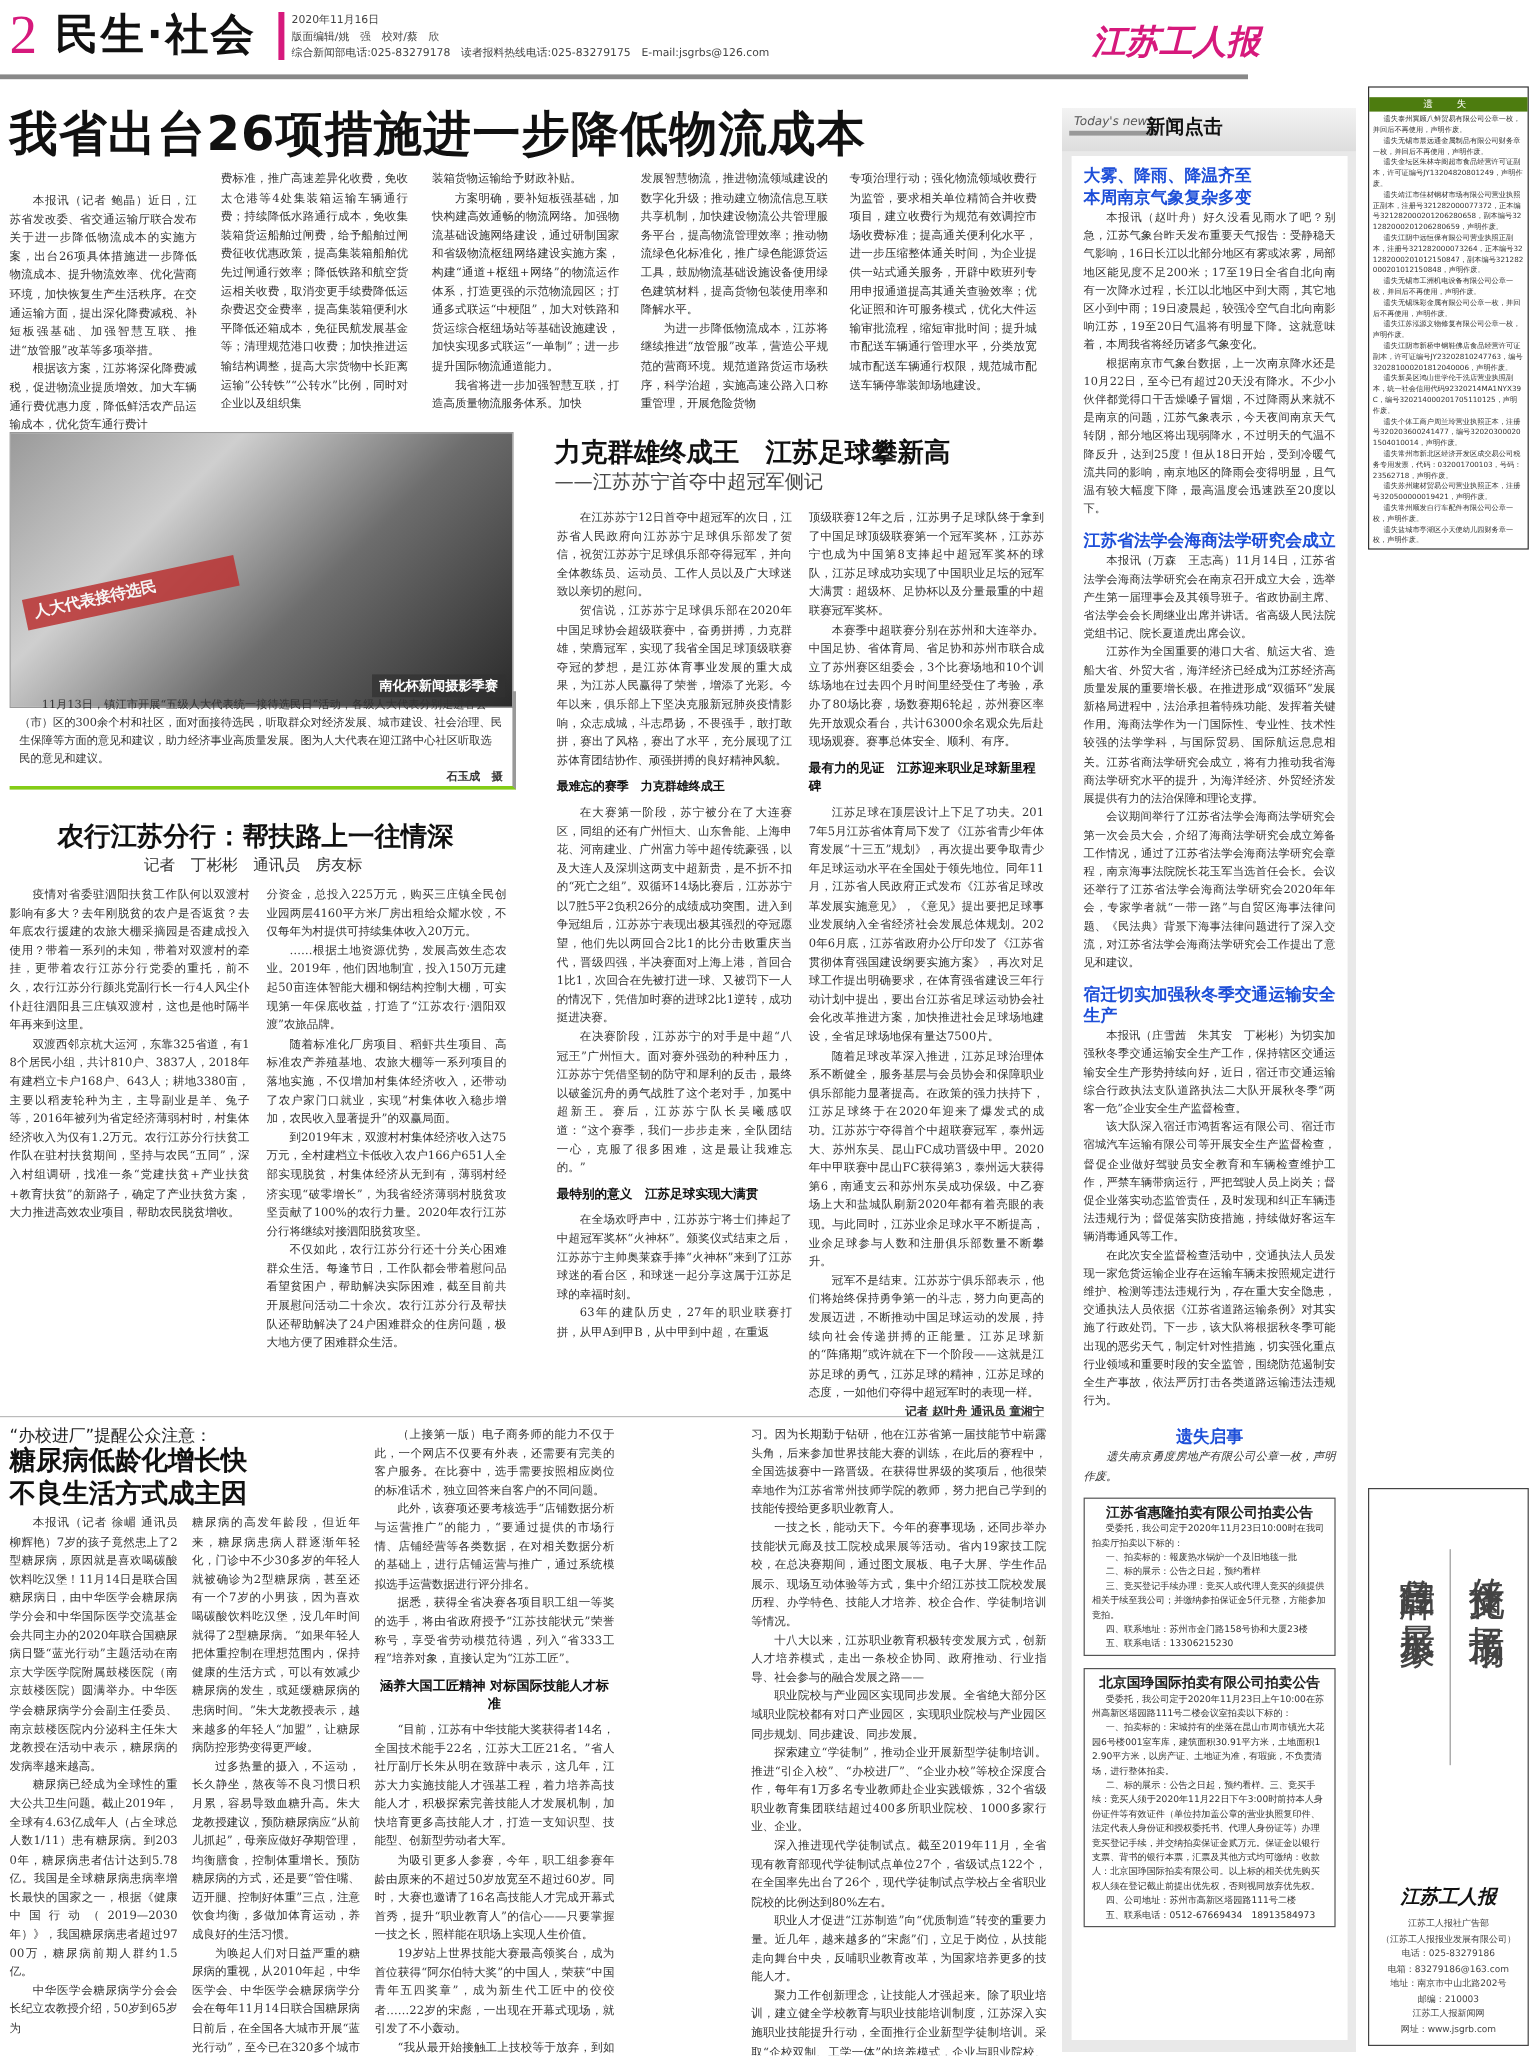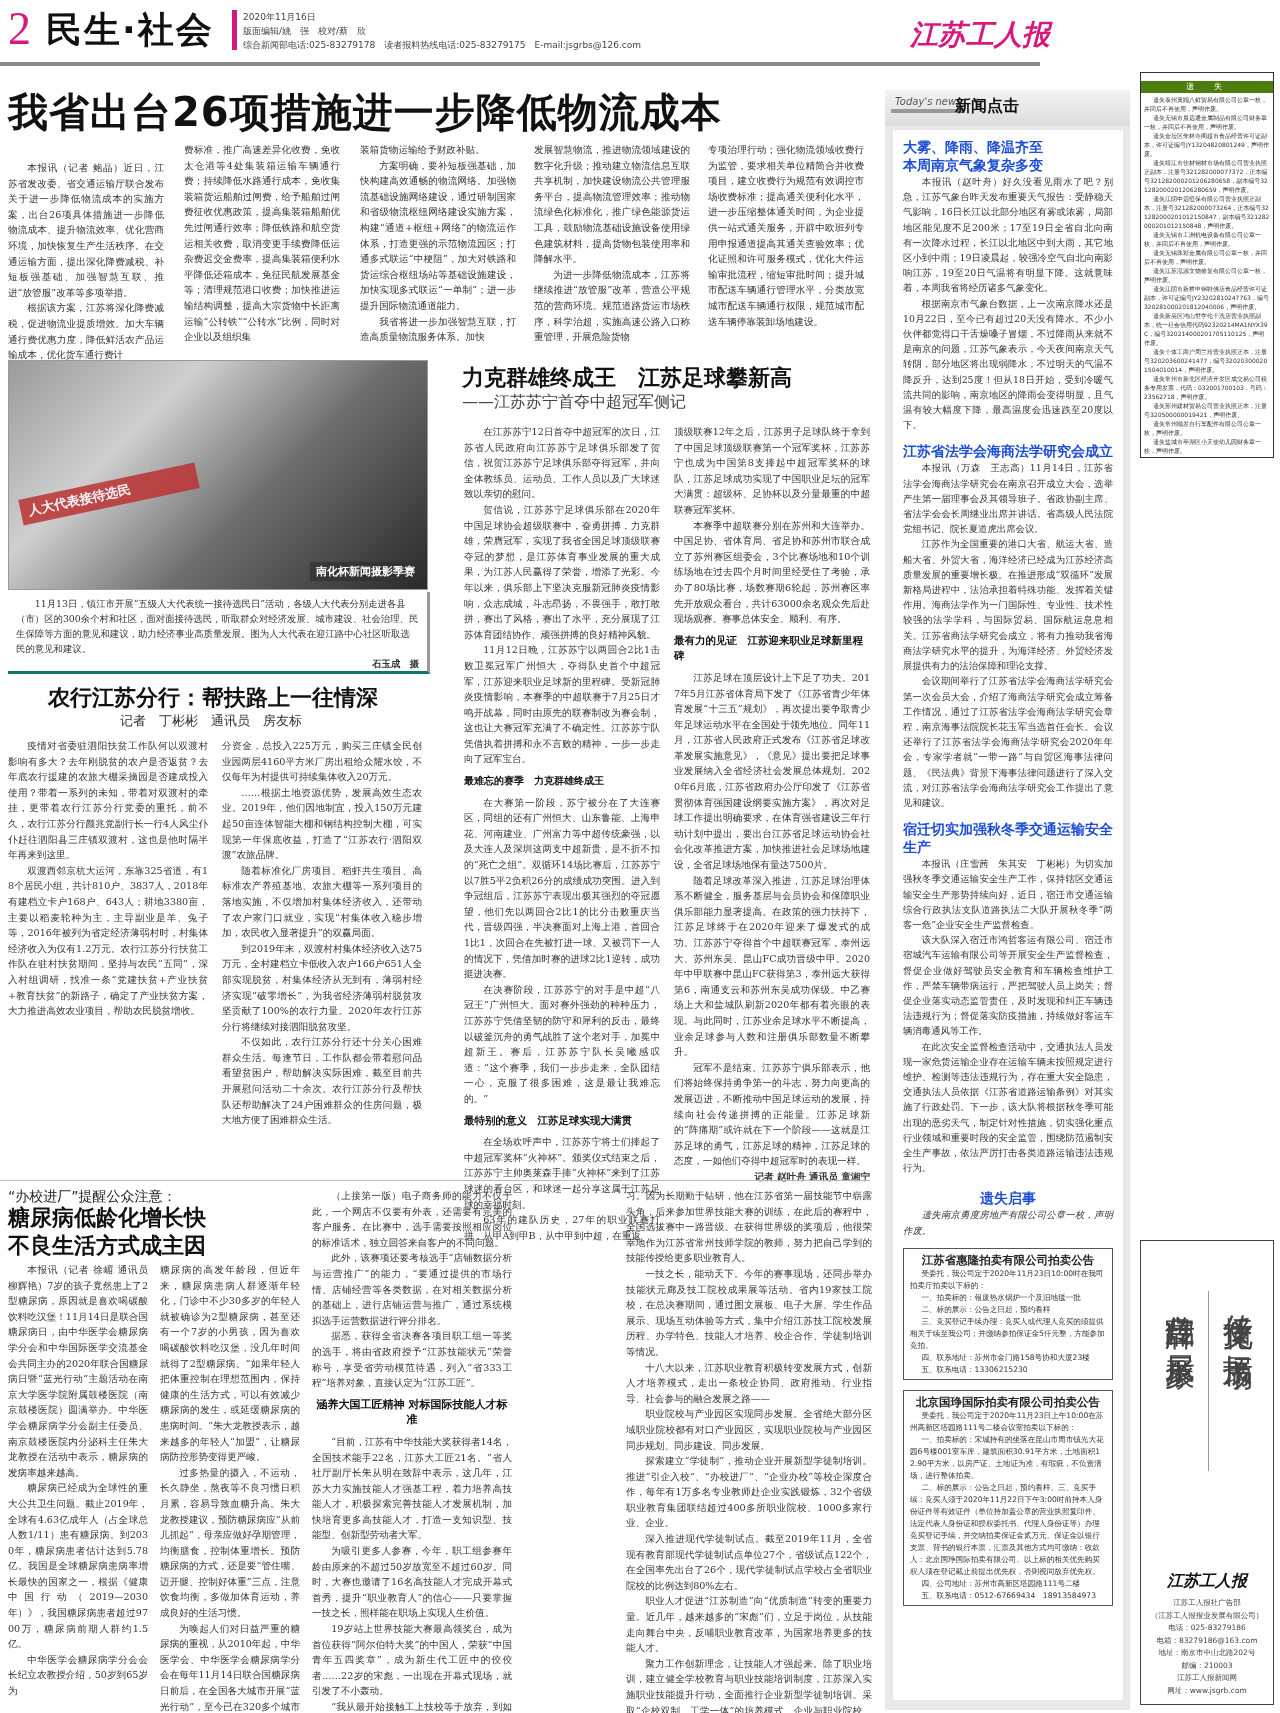--- a/index.html
+++ b/index.html
@@ -10,21 +10,21 @@
 .masthead-num{left:8px;top:6px;font-size:46px;color:#d6197c;font-family:"Liberation Serif",serif;line-height:46px}
 .masthead-title{left:46px;top:10px;font-size:36px;font-weight:bold;color:#111;letter-spacing:2px;line-height:40px}
 .masthead-bar{left:232px;top:10px;width:5px;height:40px;background:#d6197c}
 .masthead-info{left:243px;top:10px;font-size:9px;line-height:14px;color:#444}
 .logo{font-family:"DejaVu Serif",serif;color:#d6197c;font-style:italic;font-weight:bold}
 .rule{left:0;top:62px;width:1040px;height:4px;background:#888}
 .headline-main{left:8px;top:88px;font-size:40px;font-weight:bold;color:#111;letter-spacing:1px;line-height:48px}
 .col{position:absolute}
 .photo{left:8px;top:360px;width:420px;height:230px;background:linear-gradient(135deg,#9a9a9a 0%,#cfcfcf 30%,#6d6d6d 60%,#2a2a2a 100%);border:1px solid #999}
 .photo-tag{right:6px;bottom:8px;background:rgba(50,50,50,.75);color:#fff;font-size:11px;padding:2px 6px;font-weight:bold;position:absolute}
-.caption-box{left:8px;top:592px;width:422px;height:82px;border-right:3px solid #999;border-bottom:3px solid #0f766e;padding:4px 8px}
+.caption-box{left:8px;top:576px;width:422px;height:82px;border-right:3px solid #999;border-bottom:3px solid #84cc16;padding:4px 8px}
 .caption{font-size:9.4px;line-height:15px;color:#333;font-family:"DejaVu Serif",serif}
 .h2{font-weight:bold;color:#111;line-height:1.25}
 .sub{color:#444}
 .news-panel{left:885px;top:90px;width:245px;height:1620px;background:#e9e9e9}
 .news-inner{position:absolute;left:8px;top:40px;width:230px;height:1570px;background:#fff;padding:6px 10px}
 .today-tab{position:absolute;left:0;top:0;width:245px;height:36px;background:linear-gradient(#f3f3f3,#ddd)}
 .today-label{position:absolute;left:6px;top:4px;font-size:10px;color:#555;font-style:italic;border-bottom:4px solid #999;padding:2px 4px}
 .today-title{position:absolute;left:70px;top:6px;font-size:16px;font-weight:bold;color:#111}
 .side-h{font-size:14px;font-weight:bold;color:#1d4ed8;line-height:18px;margin-top:10px}
 .side-text{font-size:9.4px;line-height:15.2px;color:#333;font-family:"DejaVu Serif",serif;text-align:justify;word-break:break-all}
@@ -85,21 +85,20 @@
 <div class="abs caption-box">
   <div class="caption" style="text-indent:2em">11月13日，镇江市开展“五级人大代表统一接待选民日”活动，各级人大代表分别走进各县（市）区的300余个村和社区，面对面接待选民，听取群众对经济发展、城市建设、社会治理、民生保障等方面的意见和建议，助力经济事业高质量发展。图为人大代表在迎江路中心社区听取选民的意见和建议。</div>
   <div class="caption" style="text-align:right;font-weight:bold;font-family:'DejaVu Sans',sans-serif">石玉成　摄</div>
 </div>
 
 <div class="abs h2" style="left:462px;top:364px;font-size:22px;">力克群雄终成王　江苏足球攀新高</div>
 <div class="abs sub" style="left:462px;top:392px;font-size:16px;">——江苏苏宁首夺中超冠军侧记</div>
 <div class="col body-text" style="left:464px;top:424px;width:196px;">
   <p>在江苏苏宁12日首夺中超冠军的次日，江苏省人民政府向江苏苏宁足球俱乐部发了贺信，祝贺江苏苏宁足球俱乐部夺得冠军，并向全体教练员、运动员、工作人员以及广大球迷致以亲切的慰问。</p>
   <p>贺信说，江苏苏宁足球俱乐部在2020年中国足球协会超级联赛中，奋勇拼搏，力克群雄，荣膺冠军，实现了我省全国足球顶级联赛夺冠的梦想，是江苏体育事业发展的重大成果，为江苏人民赢得了荣誉，增添了光彩。今年以来，俱乐部上下坚决克服新冠肺炎疫情影响，众志成城，斗志昂扬，不畏强手，敢打敢拼，赛出了风格，赛出了水平，充分展现了江苏体育团结协作、顽强拼搏的良好精神风貌。</p>
-  <p>11月12日晚，江苏苏宁以两回合2比1击败卫冕冠军广州恒大，夺得队史首个中超冠军，江苏迎来职业足球新的里程碑。受新冠肺炎疫情影响，本赛季的中超联赛于7月25日才鸣开战幕，同时由原先的联赛制改为赛会制，这也让大赛冠军充满了不确定性。江苏苏宁队凭借执着拼搏和永不言败的精神，一步一步走向了冠军宝台。</p>
   <div class="section-h" style="text-align:left;font-size:10px">最难忘的赛季　力克群雄终成王</div>
   <p>在大赛第一阶段，苏宁被分在了大连赛区，同组的还有广州恒大、山东鲁能、上海申花、河南建业、广州富力等中超传统豪强，以及大连人及深圳这两支中超新贵，是不折不扣的“死亡之组”。双循环14场比赛后，江苏苏宁以7胜5平2负积26分的成绩成功突围。进入到争冠组后，江苏苏宁表现出极其强烈的夺冠愿望，他们先以两回合2比1的比分击败重庆当代，晋级四强，半决赛面对上海上港，首回合1比1，次回合在先被打进一球、又被罚下一人的情况下，凭借加时赛的进球2比1逆转，成功挺进决赛。</p>
   <p>在决赛阶段，江苏苏宁的对手是中超“八冠王”广州恒大。面对赛外强劲的种种压力，江苏苏宁凭借坚韧的防守和犀利的反击，最终以破釜沉舟的勇气战胜了这个老对手，加冕中超新王。赛后，江苏苏宁队长吴曦感叹道：“这个赛季，我们一步步走来，全队团结一心，克服了很多困难，这是最让我难忘的。”</p>
   <div class="section-h" style="text-align:left;font-size:10.5px">最特别的意义　江苏足球实现大满贯</div>
   <p>在全场欢呼声中，江苏苏宁将士们捧起了中超冠军奖杯“火神杯”。颁奖仪式结束之后，江苏苏宁主帅奥莱森手捧“火神杯”来到了江苏球迷的看台区，和球迷一起分享这属于江苏足球的幸福时刻。</p>
   <p>63年的建队历史，27年的职业联赛打拼，从甲A到甲B，从中甲到中超，在重返</p>
 </div>
 <div class="col body-text" style="left:674px;top:424px;width:196px;">
   <p style="text-indent:0">顶级联赛12年之后，江苏男子足球队终于拿到了中国足球顶级联赛第一个冠军奖杯，江苏苏宁也成为中国第8支捧起中超冠军奖杯的球队，江苏足球成功实现了中国职业足坛的冠军大满贯：超级杯、足协杯以及分量最重的中超联赛冠军奖杯。</p>
   <p>本赛季中超联赛分别在苏州和大连举办。中国足协、省体育局、省足协和苏州市联合成立了苏州赛区组委会，3个比赛场地和10个训练场地在过去四个月时间里经受住了考验，承办了80场比赛，场数赛期6轮起，苏州赛区率先开放观众看台，共计63000余名观众先后赴现场观赛。赛事总体安全、顺利、有序。</p>

